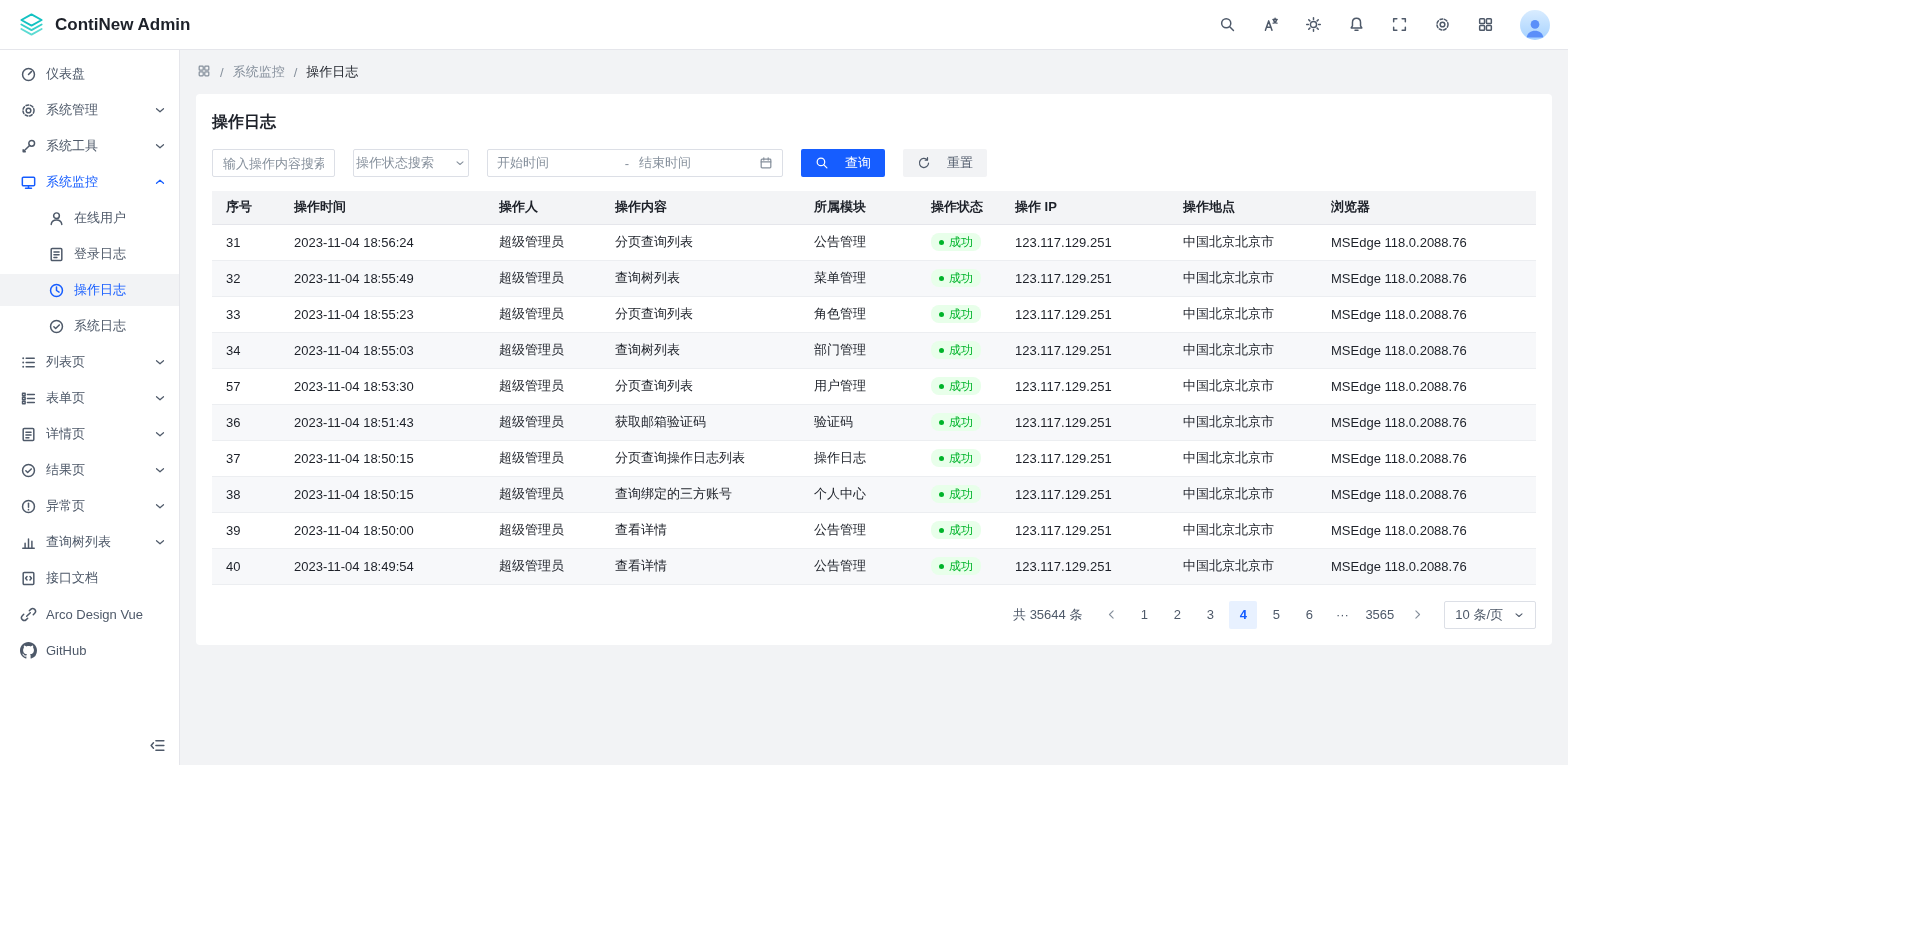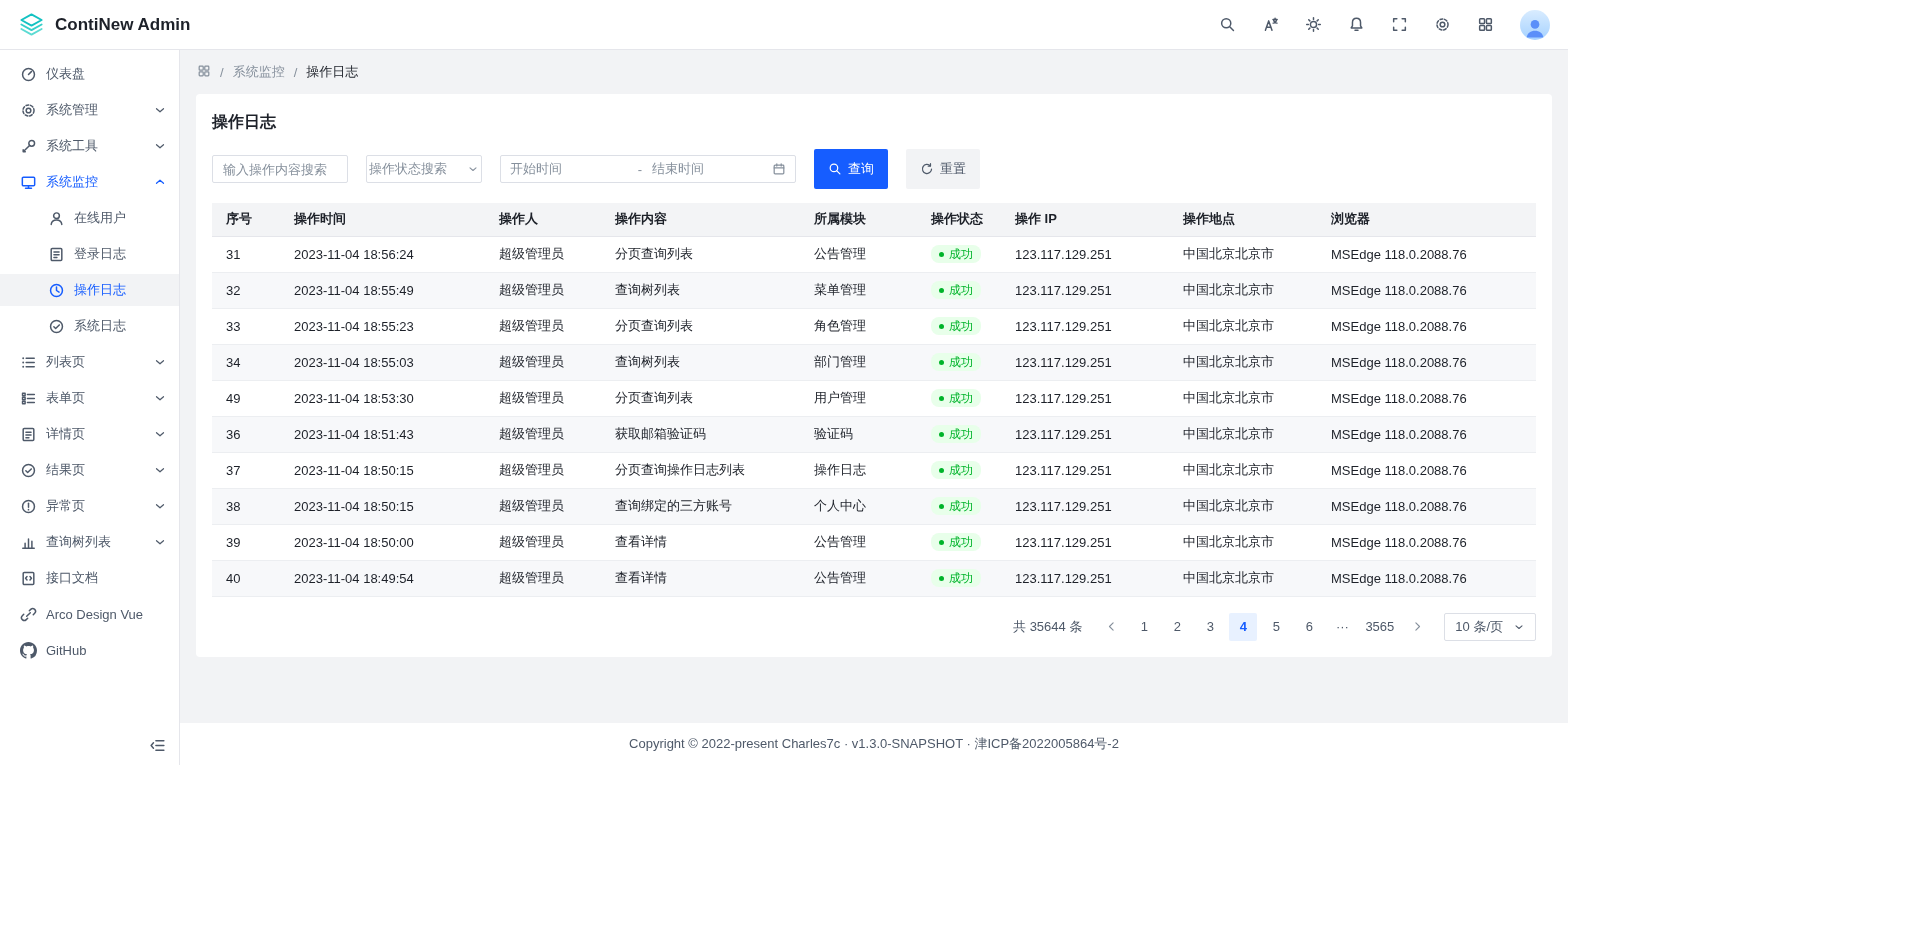--- a/index.html
+++ b/index.html
@@ -46,28 +46,28 @@
   .breadcrumb .current{color:#1d2129}
 
   
   .content{flex:1;padding:0 16px}
   .card{background:#fff;border-radius:4px;padding:14px 16px 16px}
   .card-title{font-size:16px;font-weight:700;color:#1d2129;margin:4px 0 16px}
 
   .filters{display:flex;align-items:center;gap:18px;margin-bottom:14px}
   .ctl{height:28px;border:1px solid #dcdfe6;border-radius:2px;background:#fff;
     display:flex;align-items:center;font-size:13px;color:#86909c}
-  input.ctl{width:136px;padding:0 10px;color:#1d2129;outline:none}
+  input.ctl{width:123px;padding:0 10px;color:#1d2129;outline:none}
   input.ctl::placeholder{color:#86909c}
   .select{width:116px;padding:0 2px;justify-content:space-between;cursor:pointer}
   .range{width:296px;padding:0 9px;cursor:pointer}
   .range .start{width:118px;text-align:left}
   .range .sep{width:24px;text-align:center}
   .range .end{flex:1;text-align:left}
-  .btn{height:40px;display:flex;align-items:center;gap:6px;padding:0 14px;border:none;
+  .btn{height:28px;display:flex;align-items:center;gap:16px;padding:0 14px;border:none;
     border-radius:2px;font-size:13px;cursor:pointer;font-family:inherit}
   .btn-primary{background:#165dff;color:#fff}
   .btn-primary .ic{stroke:#fff;width:14px;height:14px}
   .btn-default{background:#f2f3f5;color:#4e5969}
   .btn-default .ic{width:14px;height:14px}
 
   
   table{width:100%;border-collapse:collapse;table-layout:fixed;font-size:13px}
   thead th{background:#f3f4f6;height:33px;font-weight:700;text-align:left;
     padding:0 6px 0 14px;color:#1d2129;border-bottom:1px solid #e5e6eb;white-space:nowrap}
@@ -485,21 +485,21 @@
                       <span class="dot"></span>
                       <span>成功</span>
                     </span>
                   </td>
                   <td>123.117.129.251</td>
                   <td>中国北京北京市</td>
                   <td>MSEdge 118.0.2088.76</td>
                 </tr>
 
                 <tr>
-                  <td>49</td>
+                  <td>57</td>
                   <td>2023-11-04 18:53:30</td>
                   <td>超级管理员</td>
                   <td>分页查询列表</td>
                   <td>用户管理</td>
                   <td>
                     <span class="badge">
                       <span class="dot"></span>
                       <span>成功</span>
                     </span>
                   </td>
@@ -618,18 +618,15 @@
             <span class="p-size">
               <span>10 条/页</span>
               <svg class="ic" viewBox="0 0 16 16">
                   <path d="M4 6.5 L8 10 L12 6.5"></path>
                 </svg>
             </span>
           </div>
         </div>
       </div>
 
-      <div class="footer">
-        <span>Copyright © 2022-present Charles7c · v1.3.0-SNAPSHOT · 津ICP备2022005864号-2</span>
-      </div>
     </div>
   </div>
 </div>
 
 </body></html>

